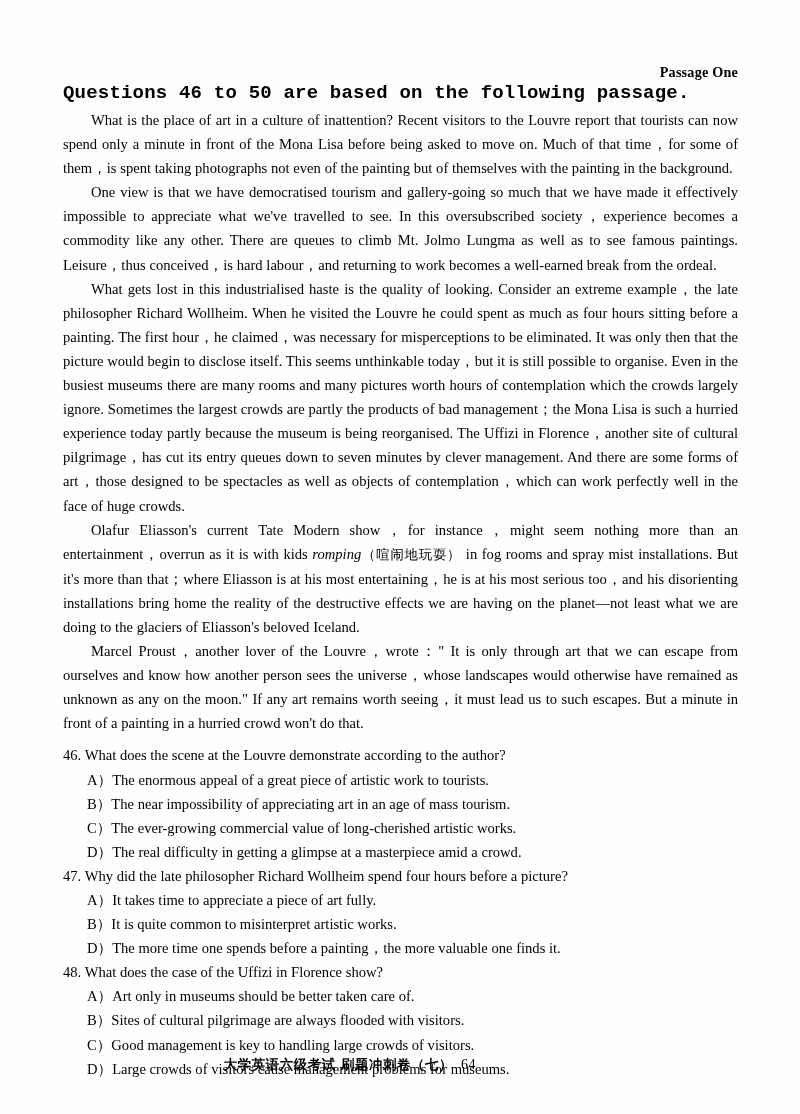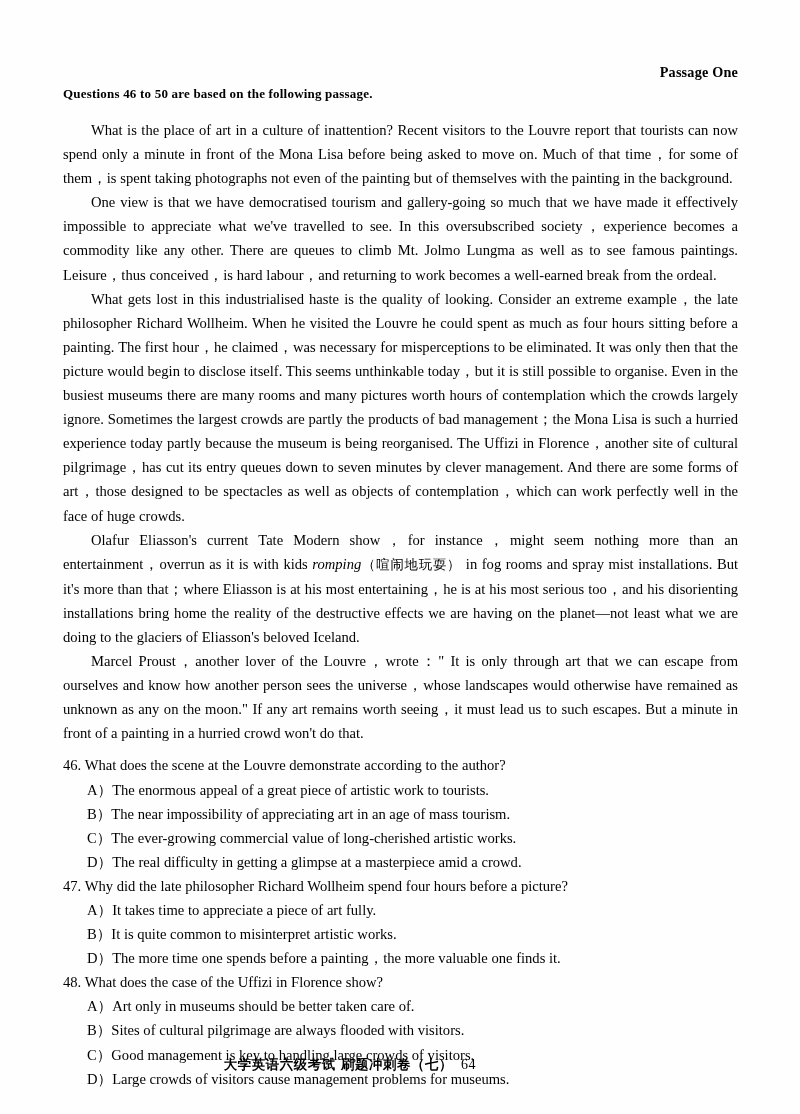--- a/index.html
+++ b/index.html
@@ -31,24 +31,25 @@
   .passage-title {
     font-weight: bold;
     font-size: 14.2px;
     line-height: 20px;
     letter-spacing: 0.2px;
     margin: 0 0 1px 0;
     text-align: right;
   }
   .directions {
     font-weight: bold;
-    font-size: 13px;
+    font-size: 19px;
     line-height: 21px;
     letter-spacing: 0.2px;
-    margin: 0 0 14px 0;
+    margin: 0 0 4px 0;
+    font-family: Liberation Mono, monospace;
   }
   p.para {
     margin: 0;
     font-size: 14.6px;
     line-height: 24.1px;
     text-align: justify;
     text-justify: inter-word;
     text-indent: 28px;
     hyphens: none;
     word-spacing: 0.1px;

